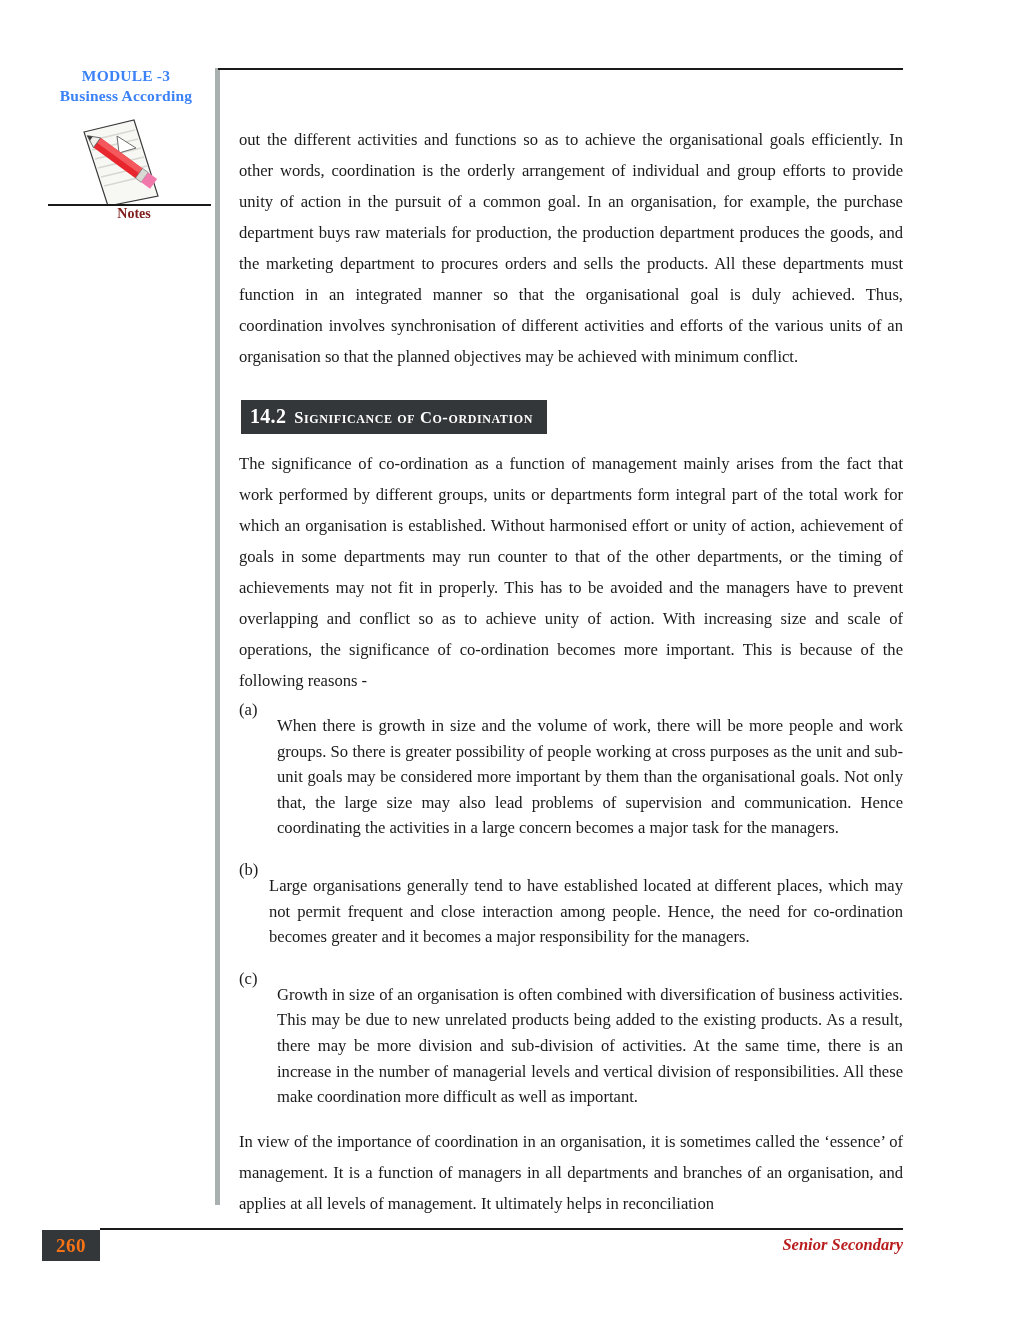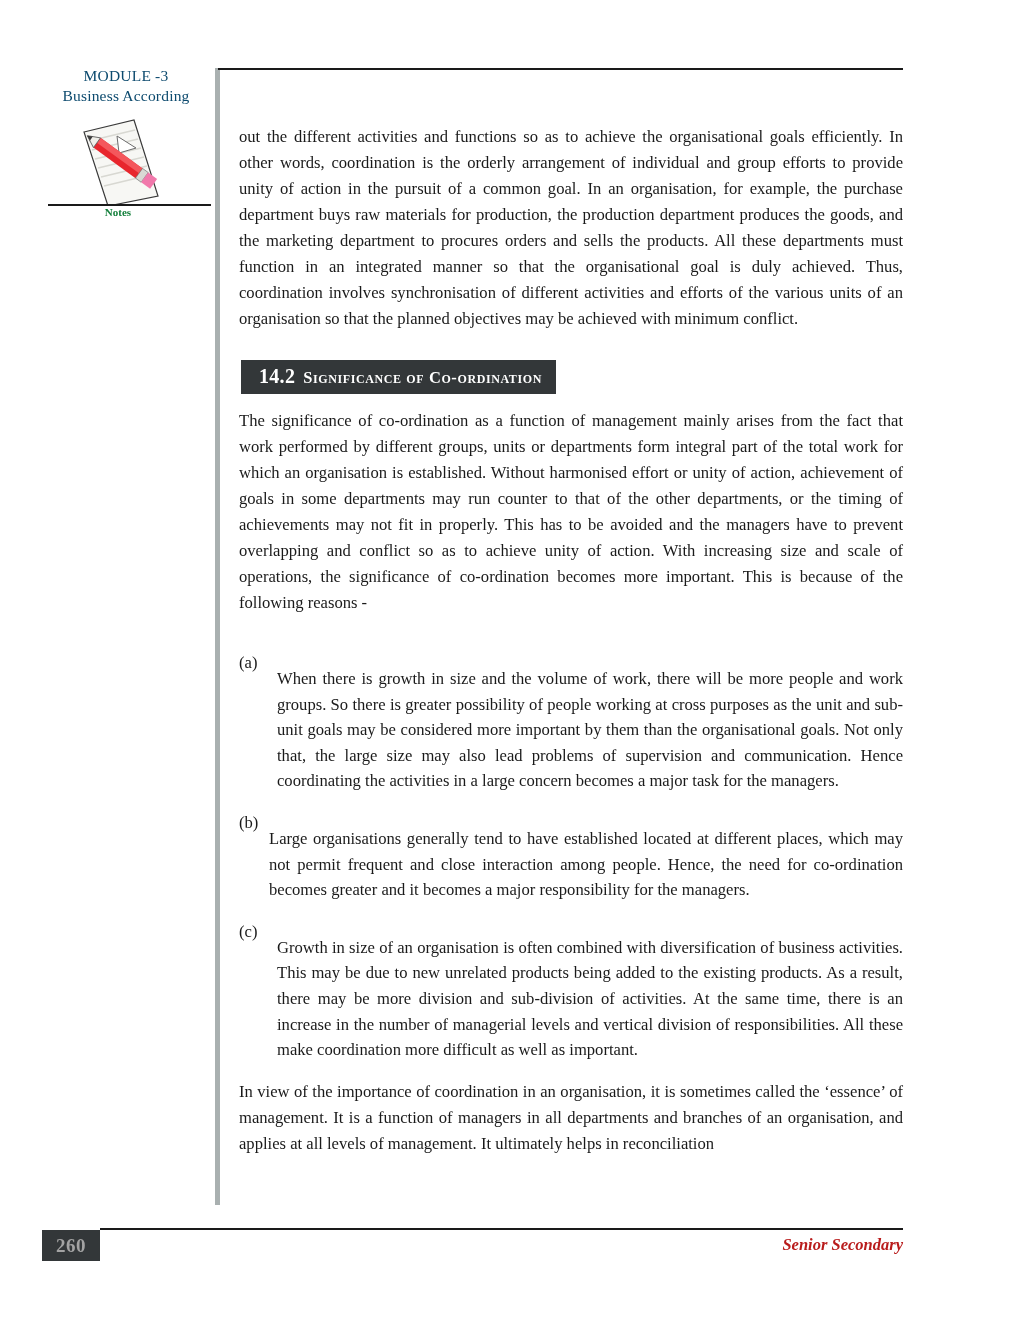--- a/index.html
+++ b/index.html
@@ -20,25 +20,25 @@
   
   .sidebar {
     position: absolute;
     left: 40px;
     top: 66px;
     width: 172px;
     text-align: center;
   }
   .module-line {
     font-family: "Liberation Serif", "DejaVu Serif", serif;
-    font-weight: normal;
+    font-weight: bold;
     font-size: 15.5px;
     letter-spacing: 0.2px;
     line-height: 1.32;
-    color: #0c4a6e;
+    color: #3b82f6;
     white-space: nowrap;
   }
   .module-line.second {
     font-size: 15.5px;
   }
 
   .notes-icon-wrap {
     position: absolute;
     left: 62px;
     top: 118px;
@@ -48,27 +48,27 @@
   .notes-rule {
     position: absolute;
     left: 48px;
     top: 204px;
     width: 163px;
     height: 2px;
     background: #1a1a1a;
   }
   .notes-label {
     position: absolute;
-    left: 28px;
+    left: 44px;
     top: 206px;
     width: 180px;
     text-align: center;
     font-weight: bold;
-    font-size: 11px;
-    color: #15803d;
+    font-size: 14px;
+    color: #7f1d1d;
   }
 
   
   .vrule {
     position: absolute;
     left: 215px;
     top: 68px;
     width: 5px;
     height: 1137px;
     background: #a9b0b0;
@@ -84,35 +84,35 @@
 
   
   .content {
     position: absolute;
     left: 239px;
     top: 124px;
     width: 664px;
   }
   .para {
     font-size: 16.6px;
-    line-height: 26px;
+    line-height: 31px;
     text-align: justify;
     text-justify: inter-word;
     margin: 0 0 14px 0;
     hyphens: none;
   }
-  .para.tight-space { margin-bottom: 34px; }
+  .para.tight-space { margin-bottom: 1px; }
   .para.quote { margin-top: 20px; margin-bottom: 20px; }
 
   
   .section-banner {
     display: inline-block;
     background: #333739;
     color: #ffffff;
-    padding: 5px 14px 6px 18px;
+    padding: 5px 14px 6px 9px;
     margin: 14px 0 14px 2px;
     white-space: nowrap;
   }
   .section-num {
     font-weight: bold;
     font-size: 20px;
     letter-spacing: 0.3px;
   }
   .section-title {
     font-weight: bold;
@@ -155,21 +155,21 @@
     height: 2px;
     background: #1a1a1a;
   }
   .page-number-box {
     position: absolute;
     left: 42px;
     top: 1230px;
     width: 58px;
     height: 31px;
     background: #333739;
-    color: #a3a3a3;
+    color: #f97316;
     font-weight: bold;
     font-size: 19px;
     display: flex;
     align-items: center;
     justify-content: center;
     letter-spacing: 0.5px;
   }
   .footer-right {
     position: absolute;
     right: 117px;

